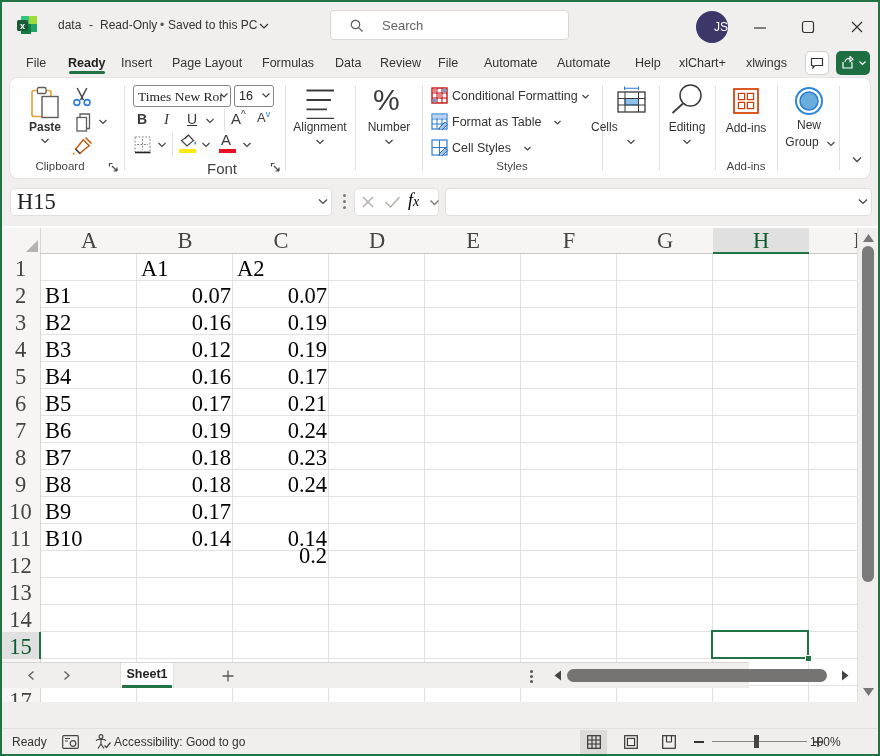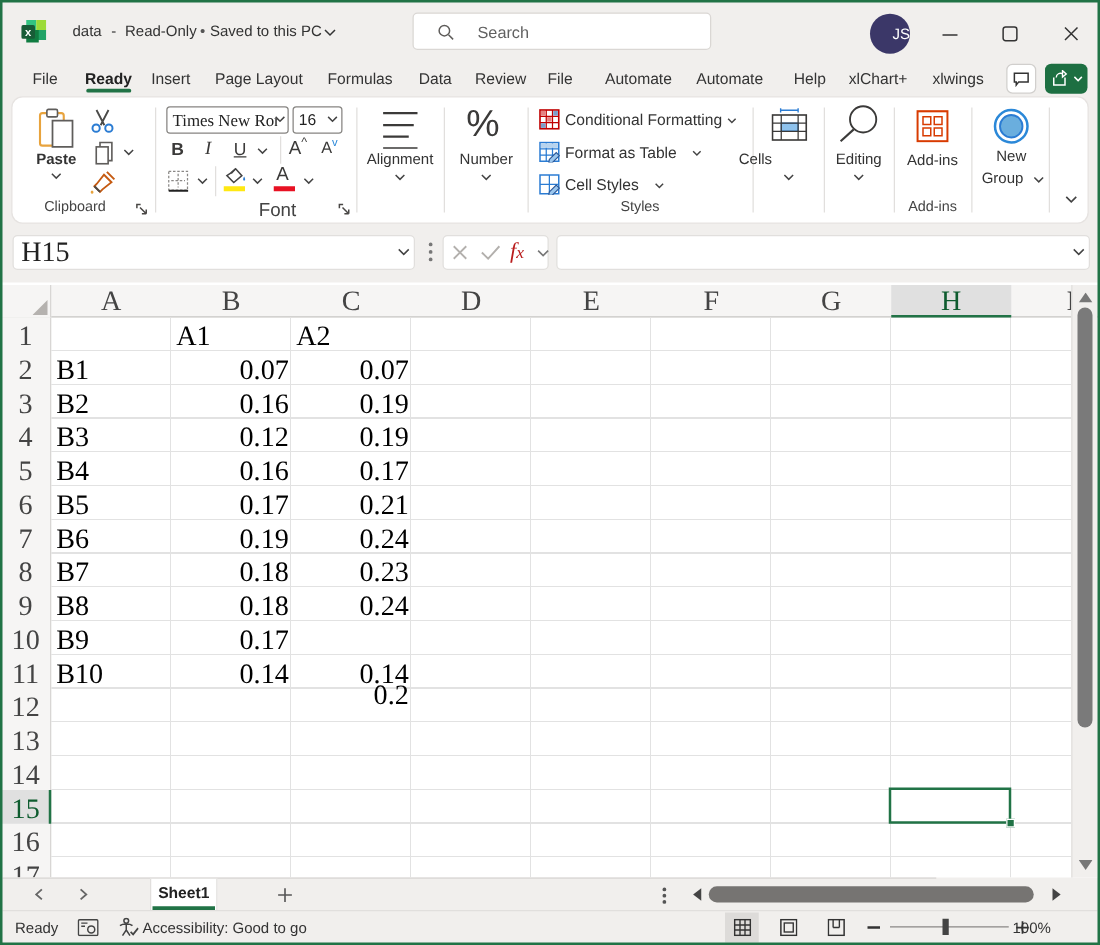--- a/index.html
+++ b/index.html
@@ -290,21 +290,21 @@
     <div class="abs" style="left:341px;top:12px;width:3px;height:3px;background:#777;border-radius:50%;"></div>
     <div class="abs" style="left:341px;top:18px;width:3px;height:3px;background:#777;border-radius:50%;"></div>
     <div class="abs" style="left:341px;top:24px;width:3px;height:3px;background:#777;border-radius:50%;"></div>
     <div class="abs" style="left:352px;top:6px;width:85px;height:28px;background:#fff;border:1px solid #e1dfdd;border-radius:4px;"></div>
     <svg class="abs" style="left:359px;top:13px;" width="14" height="14" viewBox="0 0 14 14">
         <path d="M2 2 L12 12 M12 2 L2 12" stroke="#b3b0ad" stroke-width="1.5"></path>
       </svg>
     <svg class="abs" style="left:382px;top:13px;" width="17" height="14" viewBox="0 0 17 14">
         <path d="M1.5 7 L6.5 12 L15.5 2" stroke="#b3b0ad" stroke-width="1.5" fill="none"></path>
       </svg>
-    <div class="abs" style="left:406px;top:8px;font-family:'Liberation Serif',serif;font-style:italic;font-size:18px;color:#b91c1c;">f<span style="font-size:14px">x</span></div>
+    <div class="abs" style="left:406px;top:8px;font-family:'Liberation Serif',serif;font-style:italic;font-size:18px;color:#000000;">f<span style="font-size:14px">x</span></div>
     <svg class="abs" style="left:427px;top:17px;" width="11" height="8" viewBox="0 0 11 8">
         <path d="M1.5 1.5 L5.5 5.5 L9.5 1.5" stroke="#777" stroke-width="1.3" fill="none"></path>
       </svg>
     <div class="abs" style="left:443px;top:6px;width:427px;height:28px;background:#fff;border:1px solid #e1dfdd;border-radius:4px;"></div>
     <svg class="abs" style="left:855px;top:16px;" width="12" height="8" viewBox="0 0 12 8">
         <path d="M2 1.5 L6 5.5 L10 1.5" stroke="#444" stroke-width="1.2" fill="none"></path>
       </svg>
   </div>
 
   <div class="abs" id="grid" style="left:0px;top:226px;width:880px;height:476px;background:#fff;overflow:hidden;">
@@ -394,21 +394,21 @@
   <div class="abs" style="left:857px;top:228px;width:21px;height:474px;background:#f1efed;border-left:1px solid #e1dfdd;">
     <svg class="abs" style="left:5px;top:6px;" width="11" height="8" viewBox="0 0 11 8">
         <path d="M5.5 0 L11 8 H0 Z" fill="#777"></path>
       </svg>
     <div class="abs" style="left:4px;top:18px;width:12px;height:336px;background:#7a7a7a;border-radius:6px;"></div>
     <svg class="abs" style="left:5px;top:460px;" width="11" height="8" viewBox="0 0 11 8">
         <path d="M5.5 8 L11 0 H0 Z" fill="#777"></path>
       </svg>
   </div>
 
-  <div class="abs" id="tabbar" style="left:2px;top:662px;width:747px;height:26px;background:#f1efed;border-top:1px solid #d8d6d4;margin-top:40px;">
+  <div class="abs" id="tabbar" style="left:2px;top:662px;width:747px;height:26px;background:#f1efed;border-top:1px solid #d8d6d4;">
     <svg class="abs" style="left:24px;top:7px;" width="11" height="11" viewBox="0 0 11 11">
         <path d="M7.5 1.5 L3 5.5 L7.5 9.5" stroke="#666" stroke-width="1.5" fill="none"></path>
       </svg>
     <svg class="abs" style="left:59px;top:7px;" width="11" height="11" viewBox="0 0 11 11">
         <path d="M3.5 1.5 L8 5.5 L3.5 9.5" stroke="#666" stroke-width="1.5" fill="none"></path>
       </svg>
     <div class="abs" style="left:118px;top:0px;width:54px;height:25px;background:#fff;border-left:1px solid #e1dfdd;border-right:1px solid #e1dfdd;"></div>
     <div class="abs" style="left:118px;top:4px;width:54px;text-align:center;font-size:12.5px;font-weight:700;color:#222;">Sheet1</div>
     <div class="abs" style="left:120px;top:22px;width:50px;height:3px;background:#217346;"></div>
     <svg class="abs" style="left:219px;top:6px;" width="14" height="14" viewBox="0 0 14 14">

